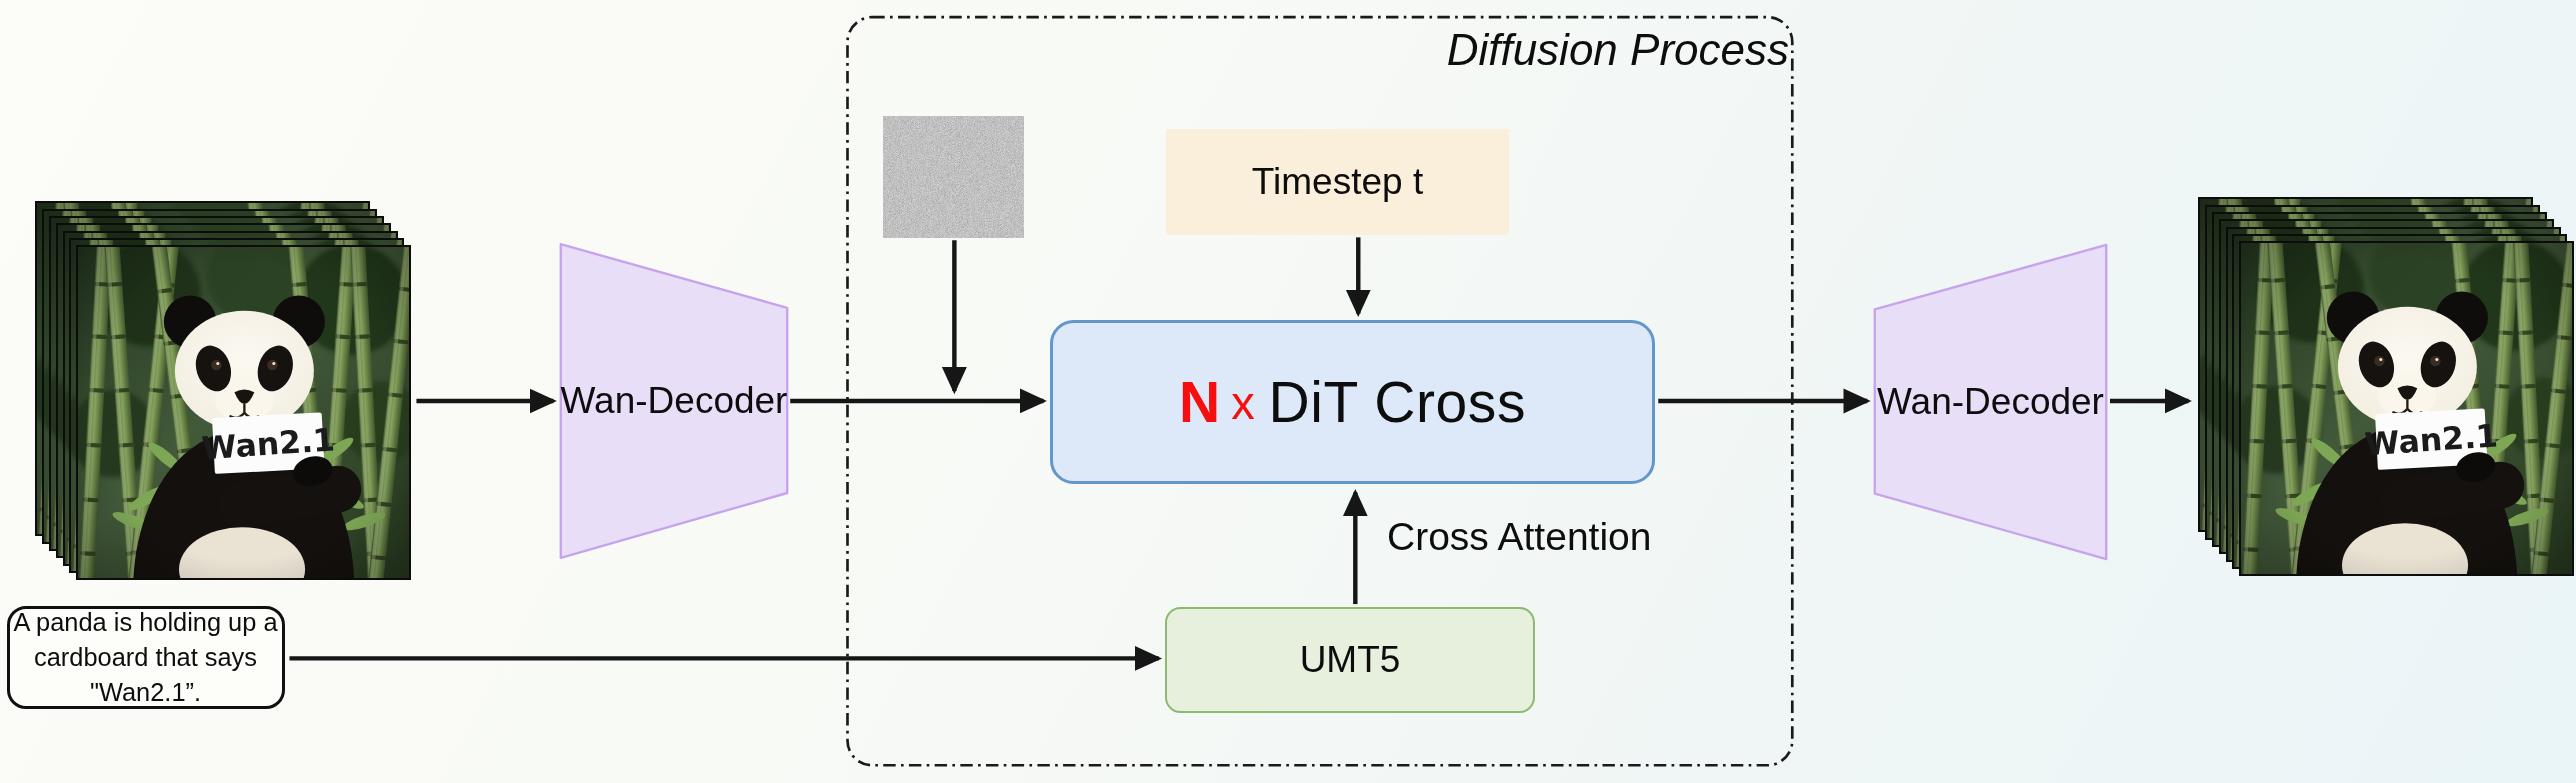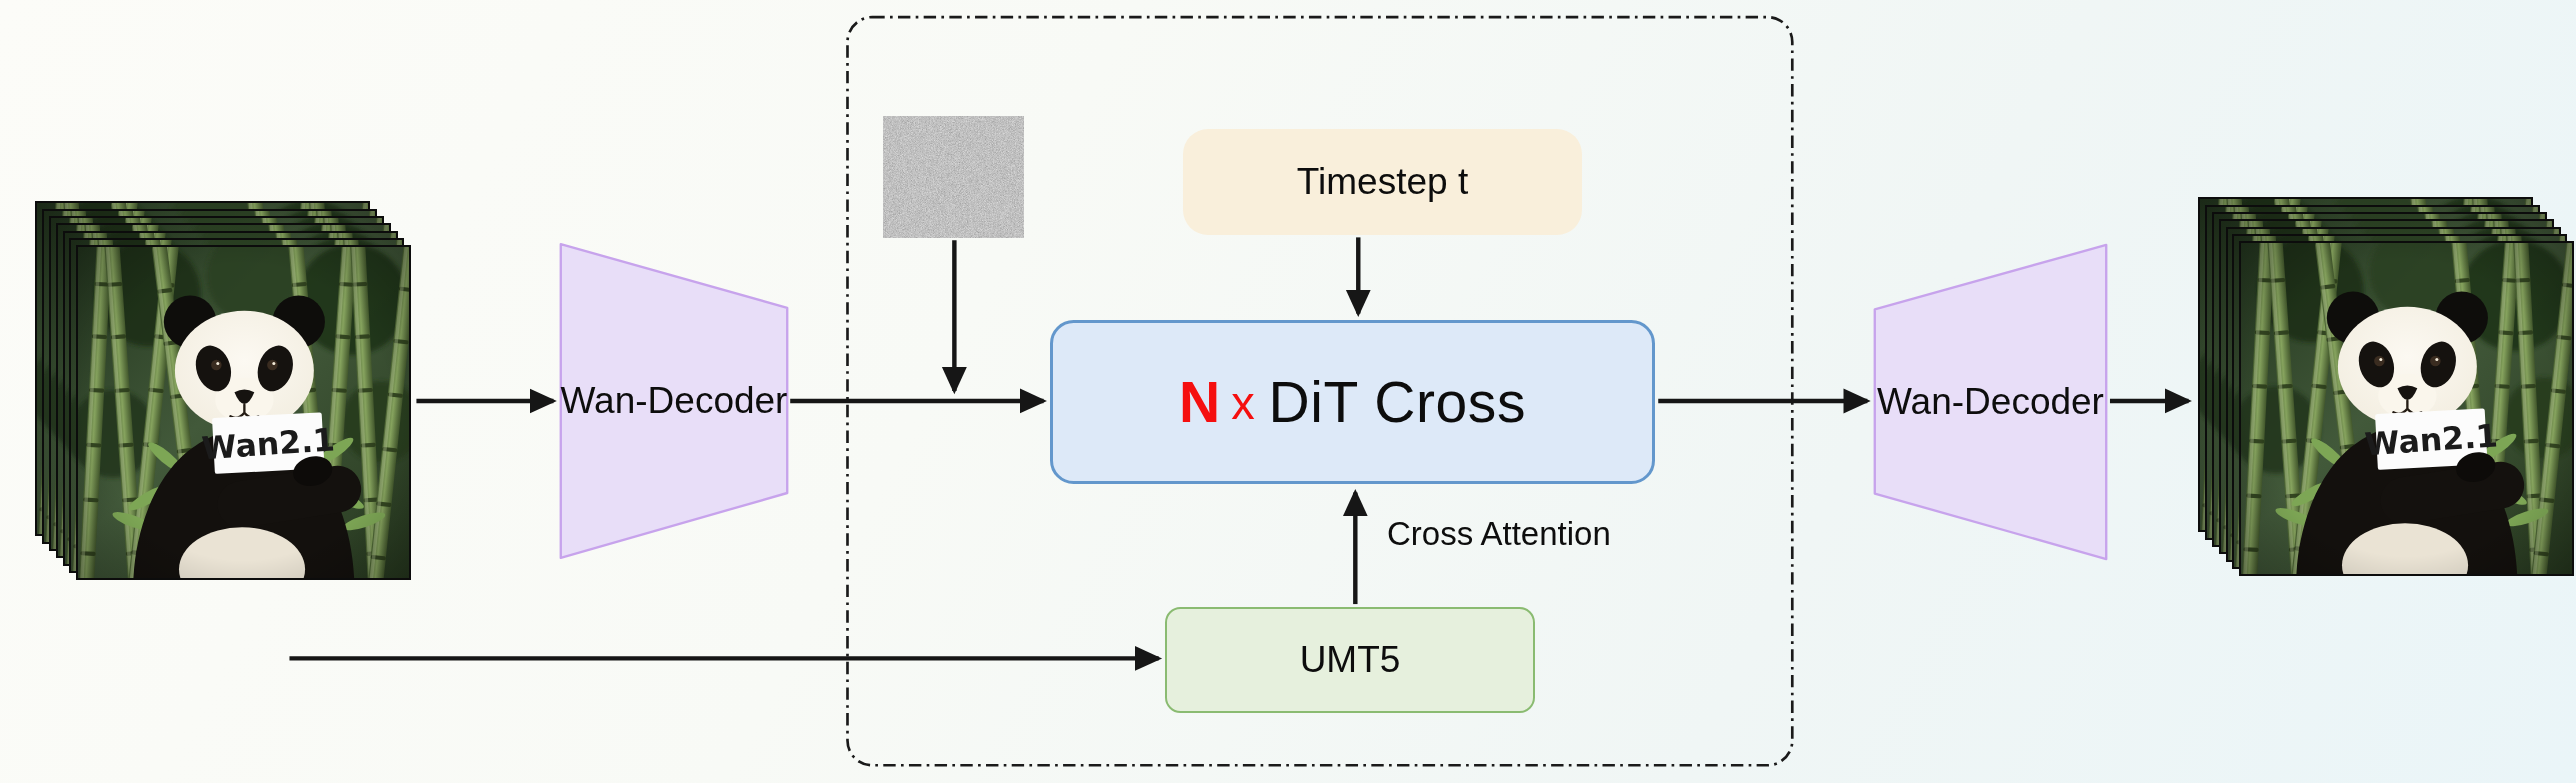--- a/index.html
+++ b/index.html
@@ -6,31 +6,31 @@
   #canvas{
     position:relative;
     width:2576px;height:783px;
     overflow:hidden;
     background:linear-gradient(118deg,#fcfcf8 0%,#f8faf6 38%,#f0f6f5 70%,#eaf5f8 100%);
     font-family:"Liberation Sans",sans-serif;
     color:#0d0d0d;
   }
   #connectors{position:absolute;left:0;top:0;z-index:1;}
   .node{position:absolute;z-index:2;display:flex;align-items:center;justify-content:center;box-sizing:border-box;text-align:center;}
-  .timestep-box{left:1166px;top:129px;width:399px;height:106px;background:#f9efdb;border-radius:25px;font-size:37px;margin-left:17px;}
+  .timestep-box{left:1166px;top:129px;width:343px;height:106px;background:#f9efdb;border-radius:2px;font-size:37px;}
   .dit-box{left:1050px;top:320px;width:605px;height:164px;background:#dde9f8;border:3px solid #6397cc;border-radius:23.6px;font-size:57px;letter-spacing:0.6px;}
   .dit-box .n{color:#f50f0f;font-weight:700;margin-right:10.6px;}
   .dit-box .times{color:#f50f0f;font-weight:400;font-size:47px;margin-right:13px;}
   .umt5-box{left:1165px;top:607px;width:370px;height:106px;background:#e6f0dd;border:2.4px solid #8abb71;border-radius:15.4px;font-size:37px;}
   .prompt-box{left:6.5px;top:606px;width:278px;height:103px;background:#fdfdfa;border:3px solid #101010;border-radius:19px;font-size:25.4px;line-height:1.38;flex-direction:column;}
   .trap-label{flex-direction:row;font-size:37px;line-height:1.22;background:transparent;}
   .trap-svg{position:absolute;z-index:2;}
   .float-label{position:absolute;z-index:2;white-space:nowrap;}
   .title-label{top:25px;right:787px;font-size:44px;font-style:italic;font-weight:500;}
-  .xattn-label{left:1387px;top:515px;font-size:33px;}
+  .xattn-label{left:1387px;top:515px;font-size:39px;}
   .noise-img{position:absolute;left:883px;top:116px;width:141px;height:122px;z-index:2;}
   .stack{position:absolute;z-index:2;}
   .frame{position:absolute;width:335px;height:335px;border:2.4px solid #0c0c0c;box-sizing:border-box;background:#35492f;display:block;}
 </style>
 </head>
 <body>
 
 <svg width="0" height="0" style="position:absolute">
   <defs>
     <linearGradient id="bgGrad" x1="0" y1="0" x2="1" y2="1">
@@ -179,34 +179,39 @@
         <use href="#panda-scene"></use>
       </svg>
     <svg class="frame" style="left:34px;top:37px" viewBox="0 0 567 567">
         <use href="#panda-scene"></use>
       </svg>
     <svg class="frame" style="left:41px;top:44px" viewBox="0 0 567 567">
         <use href="#panda-scene"></use>
       </svg>
   </div>
 
+  <div class="node prompt-box">
+    <span>A panda is holding up a</span>
+    <span>cardboard that says "Wan2.1”.</span>
+  </div>
 
   <svg class="trap-svg" style="left:559px;top:242px" width="230" height="318" viewBox="0 0 390 538">
     <polygon points="3,3 387,111 387,425 3,535" fill="#e8def8" stroke="#c7a3ec" stroke-width="4" stroke-linejoin="round"></polygon>
   </svg>
   <div class="node trap-label" style="left:559px;top:242px;width:230px;height:318px">
     <span>Wan-</span>
     <span>Decoder</span>
   </div>
 
   <svg class="noise-img" viewBox="0 0 238 206">
     <rect width="238" height="206" fill="#8f8f8f"></rect>
     <rect width="238" height="206" filter="url(#noiseF)"></rect>
   </svg>
 
+  <div class="float-label title-label">Diffusion Process</div>
 
   <div class="node timestep-box">
     <span>Timestep t</span>
   </div>
 
   <div class="node dit-box">
     <span class="n">N</span>
     <span class="times">x</span>
     <span>DiT Cross</span>
   </div>

